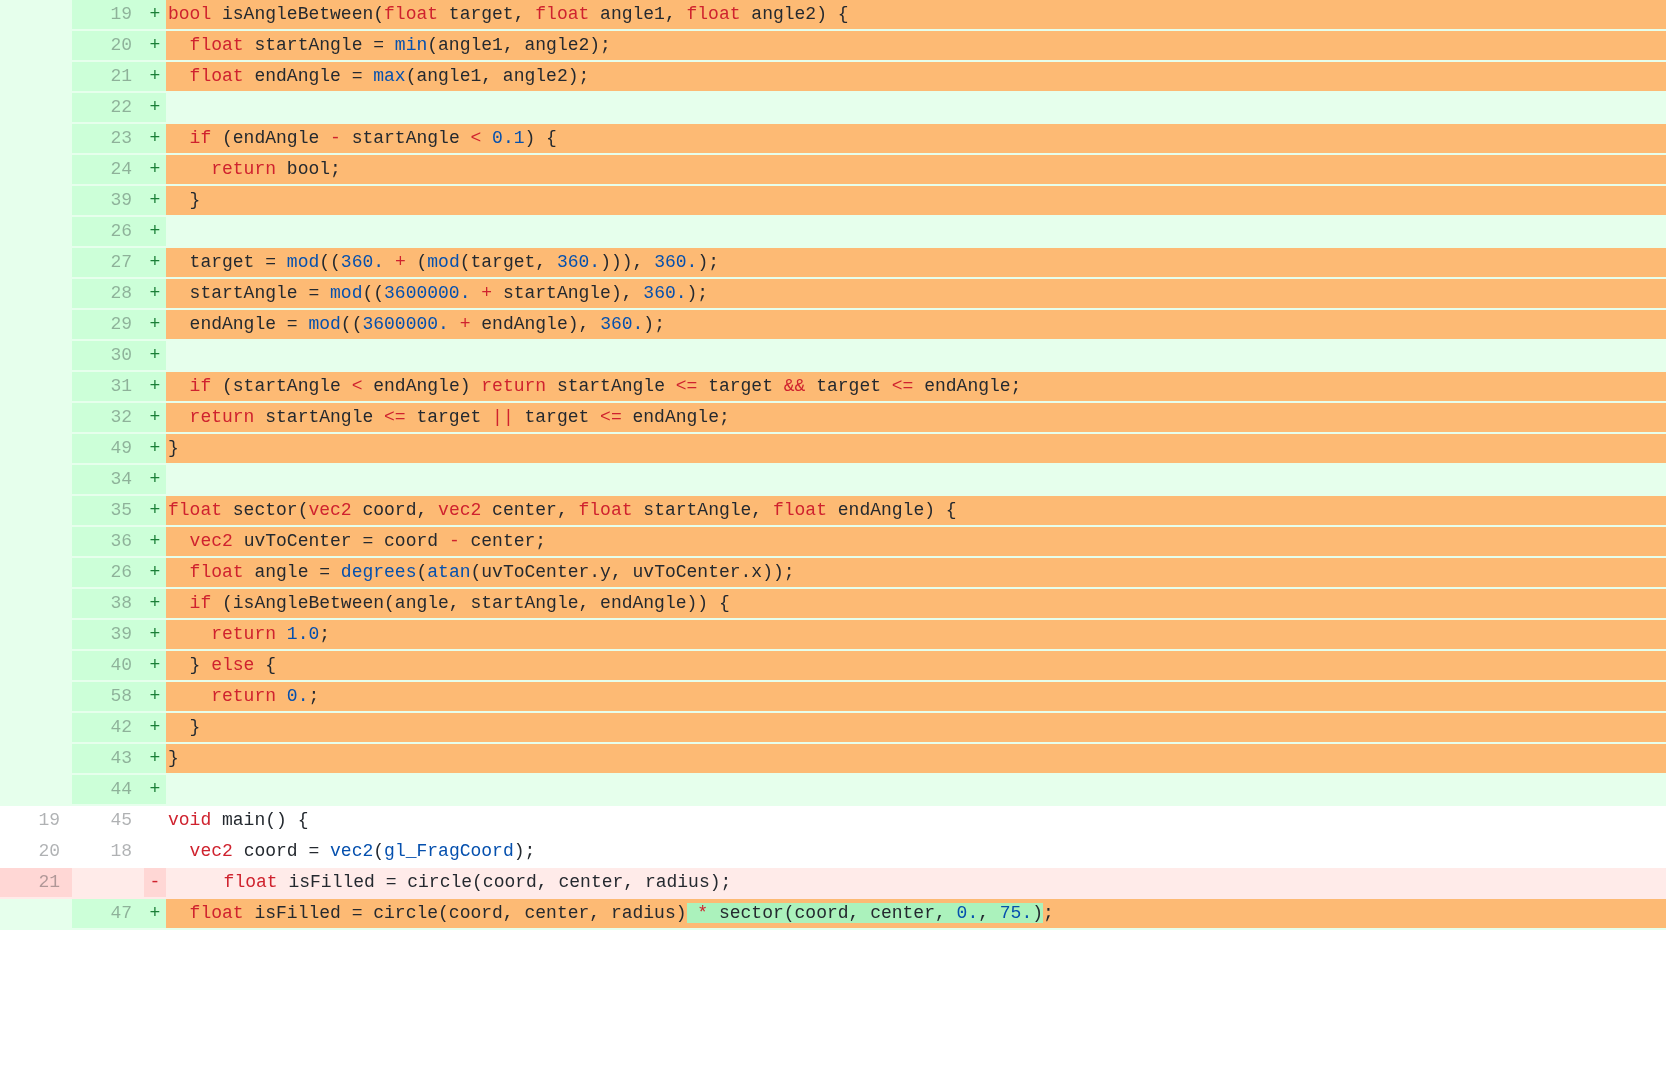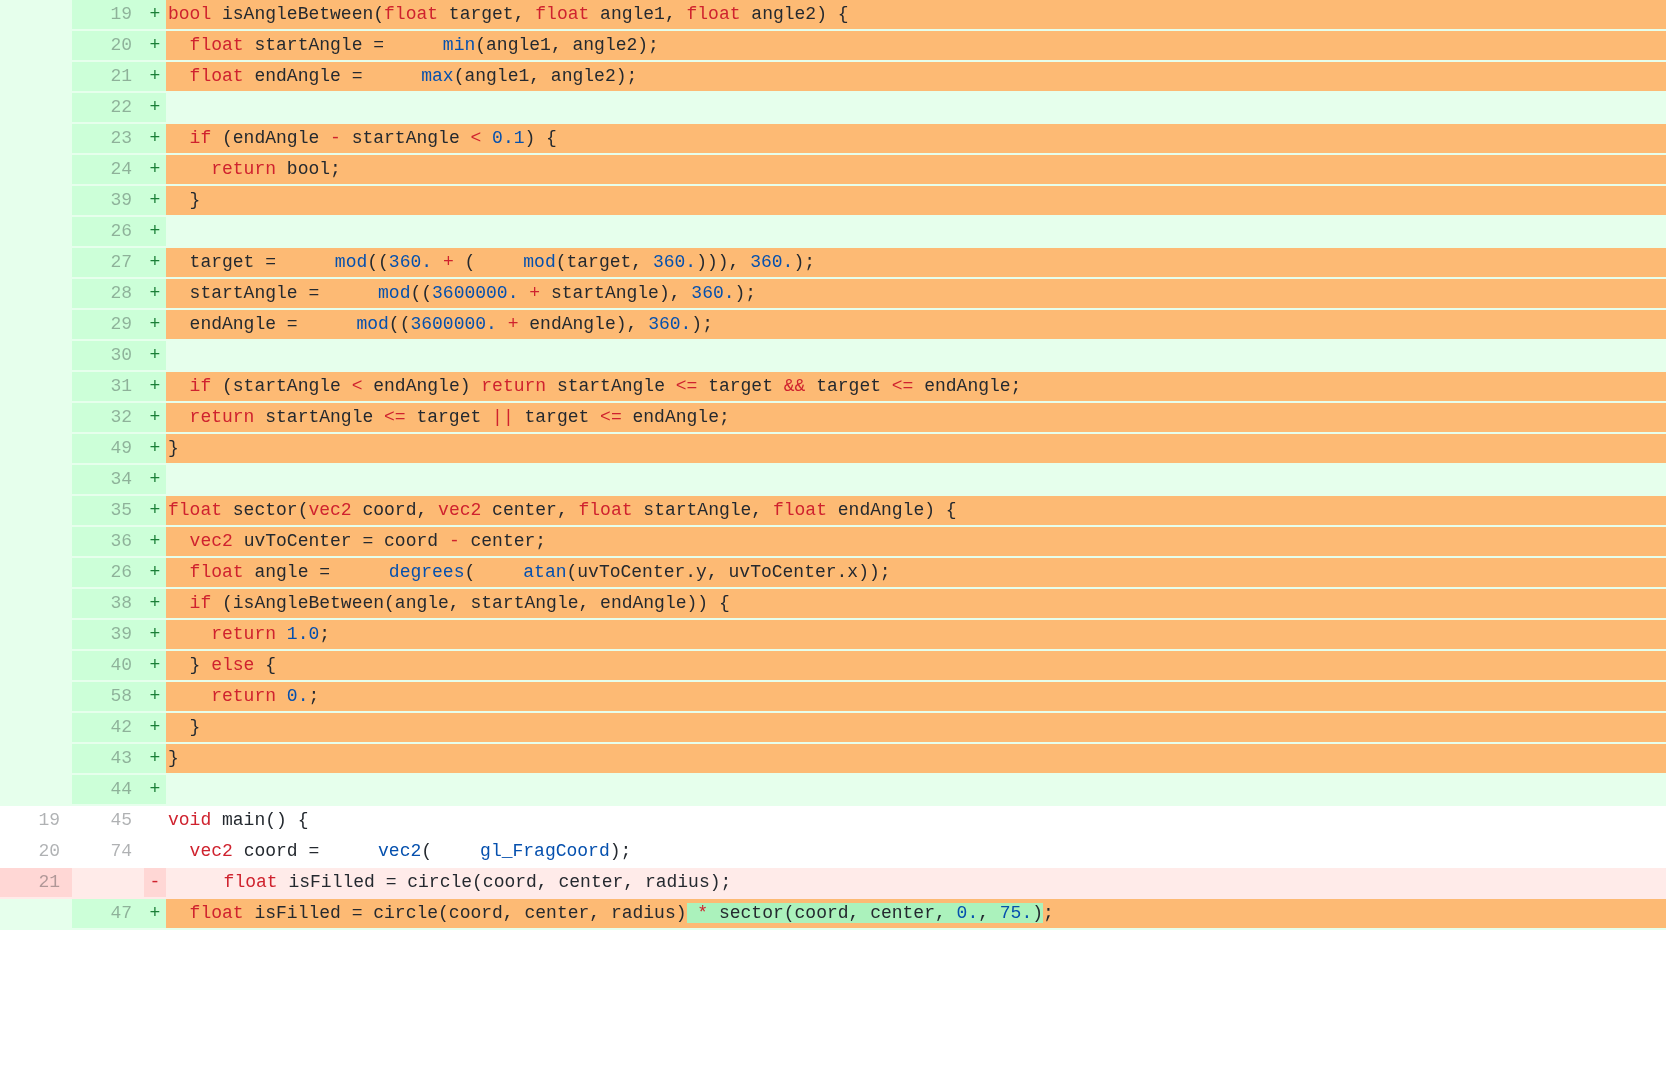--- a/index.html
+++ b/index.html
@@ -58,21 +58,21 @@
   .row.del .ln.new { background: #ffebe9; }
   .row.del .marker { background: #ffd7d5; color:#cf222e;}
   .row.del .code   { background: #ffebe9; padding-left: 36px; }
 
   .row.ctx .ln,
   .row.ctx .marker,
   .row.ctx .code { background: #ffffff; }
 
   
   .kw   { color: #cf222e; }
-  .fn   { color: #0550ae; margin-left: 48px; }
+  .fn   { color: #0550ae; }
   .num  { color: #0550ae; }
   .op   { color: #cf222e; }
   .txt  { color: #24292f; }
 
   
   .hl-add { background: #abf2bc; }
 </style>
 </head>
 <body>
 
@@ -97,16 +97,16 @@
     <div class="row add"><div class="ln old"></div><div class="ln new">36</div><div class="marker">+</div><div class="code"><span class="txt">  </span><span class="kw">vec2</span><span class="txt"> uvToCenter = coord </span><span class="op">-</span><span class="txt"> center;</span></div></div>
     <div class="row add"><div class="ln old"></div><div class="ln new">26</div><div class="marker">+</div><div class="code"><span class="txt">  </span><span class="kw">float</span><span class="txt"> angle = </span><span class="fn">degrees</span><span class="txt">(</span><span class="fn">atan</span><span class="txt">(uvToCenter.y, uvToCenter.x));</span></div></div>
     <div class="row add"><div class="ln old"></div><div class="ln new">38</div><div class="marker">+</div><div class="code"><span class="txt">  </span><span class="kw">if</span><span class="txt"> (isAngleBetween(angle, startAngle, endAngle)) {</span></div></div>
     <div class="row add"><div class="ln old"></div><div class="ln new">39</div><div class="marker">+</div><div class="code"><span class="txt">    </span><span class="kw">return</span><span class="txt"> </span><span class="num">1.0</span><span class="txt">;</span></div></div>
     <div class="row add"><div class="ln old"></div><div class="ln new">40</div><div class="marker">+</div><div class="code"><span class="txt">  } </span><span class="kw">else</span><span class="txt"> {</span></div></div>
     <div class="row add"><div class="ln old"></div><div class="ln new">58</div><div class="marker">+</div><div class="code"><span class="txt">    </span><span class="kw">return</span><span class="txt"> </span><span class="num">0.</span><span class="txt">;</span></div></div>
     <div class="row add"><div class="ln old"></div><div class="ln new">42</div><div class="marker">+</div><div class="code"><span class="txt">  }</span></div></div>
     <div class="row add"><div class="ln old"></div><div class="ln new">43</div><div class="marker">+</div><div class="code"><span class="txt">}</span></div></div>
     <div class="row add"><div class="ln old"></div><div class="ln new">44</div><div class="marker">+</div><div class="code"></div></div>
     <div class="row ctx"><div class="ln old">19</div><div class="ln new">45</div><div class="marker"> </div><div class="code"><span class="kw">void</span><span class="txt"> main() {</span></div></div>
-    <div class="row ctx"><div class="ln old">20</div><div class="ln new">74</div><div class="marker"> </div><div class="code"><span class="txt">  </span><span class="kw">vec2</span><span class="txt"> coord = </span><span class="fn">vec2</span><span class="txt">(</span><span class="fn">gl_FragCoord</span><span class="txt">);</span></div></div>
+    <div class="row ctx"><div class="ln old">20</div><div class="ln new">18</div><div class="marker"> </div><div class="code"><span class="txt">  </span><span class="kw">vec2</span><span class="txt"> coord = </span><span class="fn">vec2</span><span class="txt">(</span><span class="fn">gl_FragCoord</span><span class="txt">);</span></div></div>
     <div class="row del"><div class="ln old">21</div><div class="ln new"></div><div class="marker">-</div><div class="code"><span class="txt">  </span><span class="kw">float</span><span class="txt"> isFilled = circle(coord, center, radius);</span></div></div>
     <div class="row add"><div class="ln old"></div><div class="ln new">47</div><div class="marker">+</div><div class="code"><span class="txt">  </span><span class="kw">float</span><span class="txt"> isFilled = circle(coord, center, radius)</span><span class="txt hl-add"> </span><span class="op hl-add">*</span><span class="txt hl-add"> sector(coord, center, </span><span class="num hl-add">0.</span><span class="txt hl-add">, </span><span class="num hl-add">75.</span><span class="txt hl-add">)</span><span class="txt">;</span></div></div>
   </div>
 
 </body></html>

